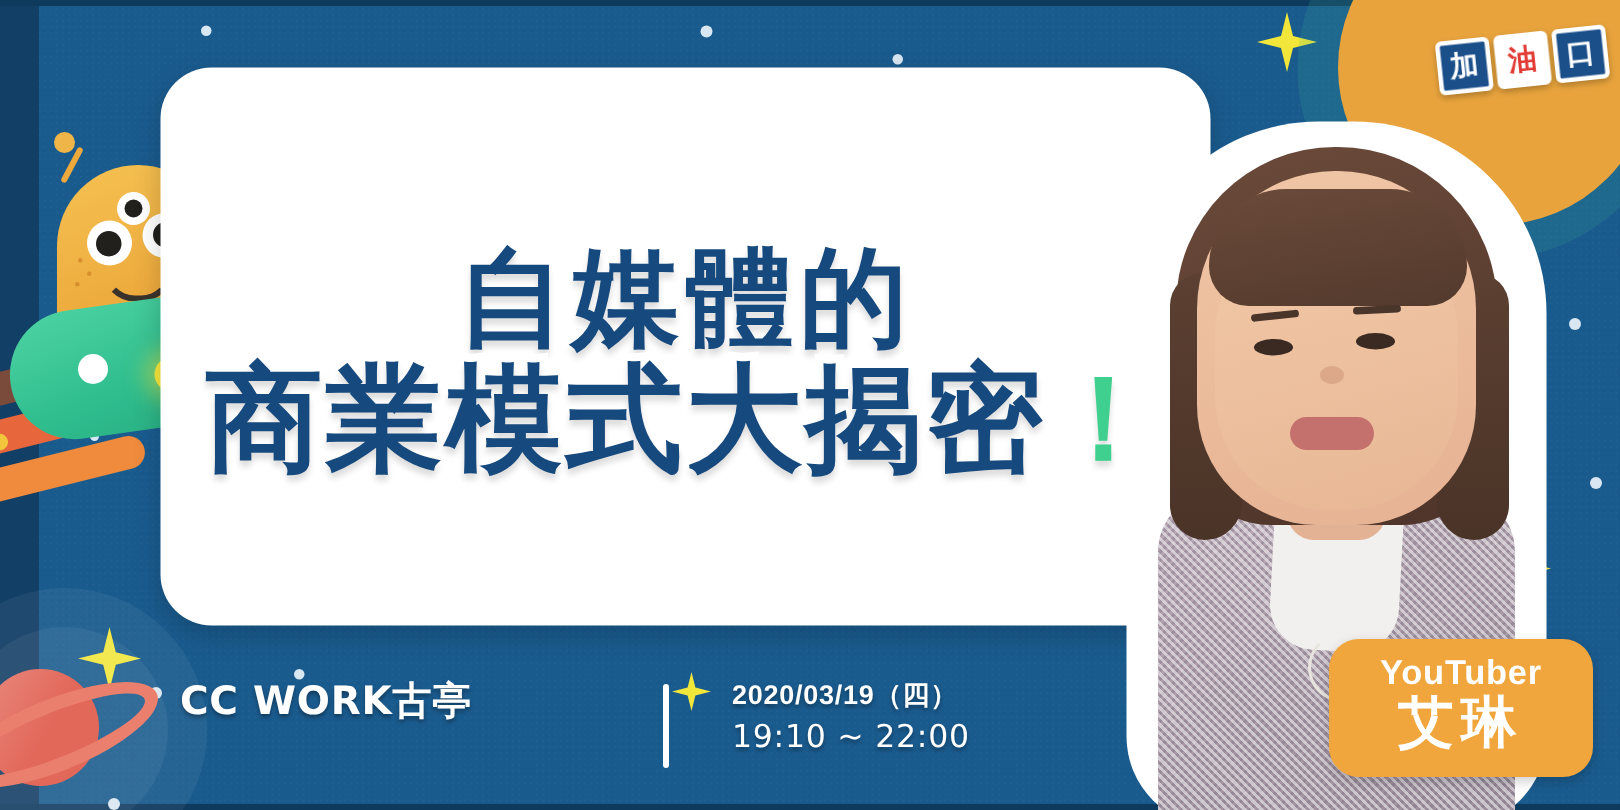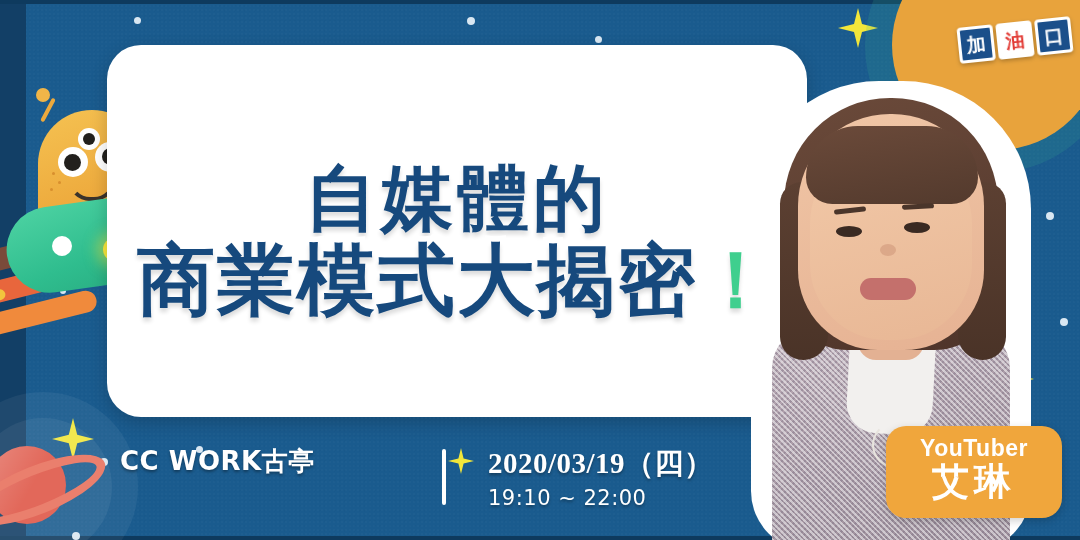--- a/index.html
+++ b/index.html
@@ -502,26 +502,26 @@
   }
   .info-sep {
     width: 4px;
     height: 56px;
     background: #ffffff;
     border-radius: 2px;
     margin: 4px 30px 0 10px;
   }
   .date-main {
     color: #ffffff;
-    font-size: 29px;
+    font-size: 18px;
     font-weight: bold;
     letter-spacing: .5px;
     line-height: 1.25;
     text-shadow: 0 2px 3px rgba(0,0,0,.35);
-    font-family: Liberation Serif, serif;
+    font-family: Liberation Sans, sans-serif;
   }
   .date-time {
     color: #ffffff;
     font-size: 21px;
     letter-spacing: .5px;
     line-height: 1.3;
     margin-top: 3px;
     text-shadow: 0 2px 3px rgba(0,0,0,.35);
     font-family: "DejaVu Sans", "Liberation Sans", sans-serif;
   }

